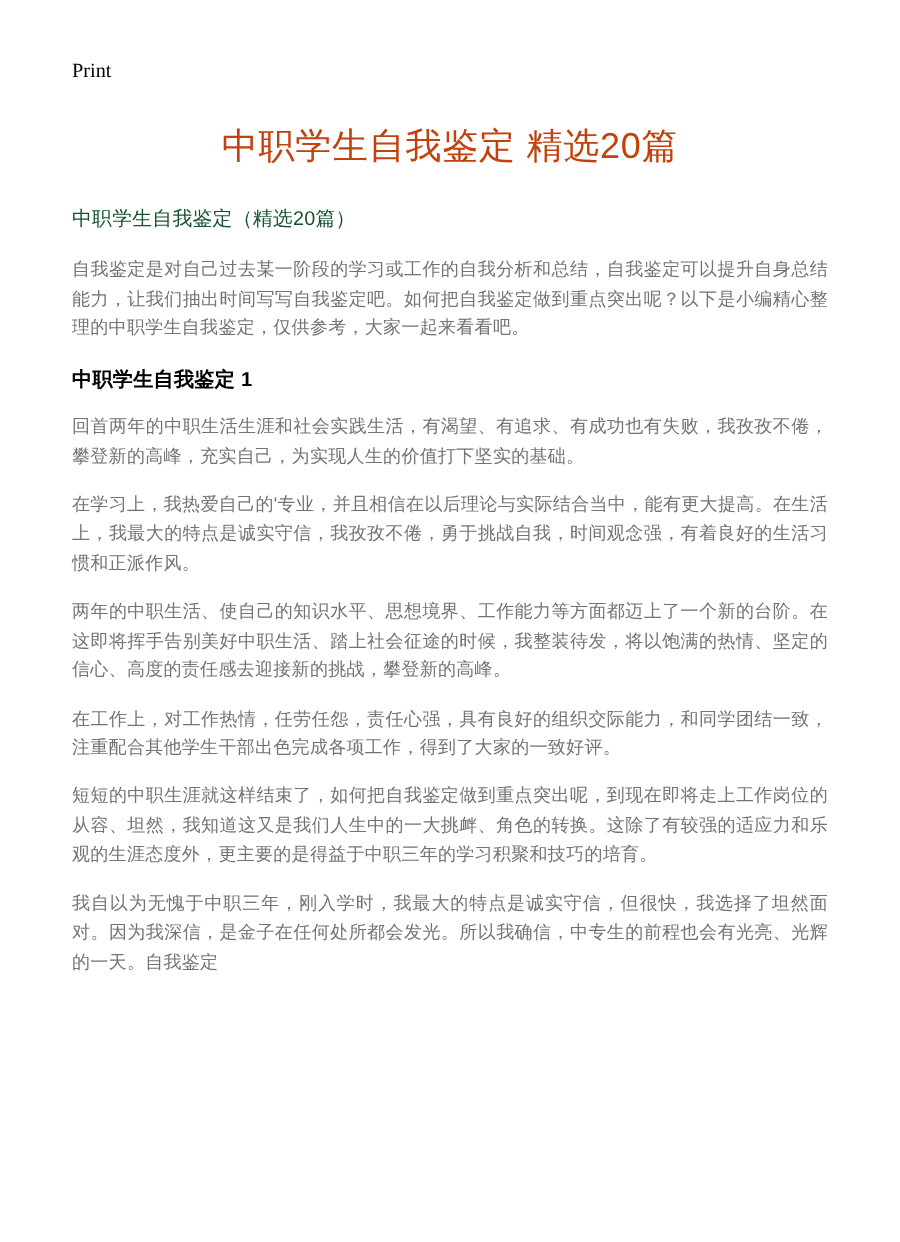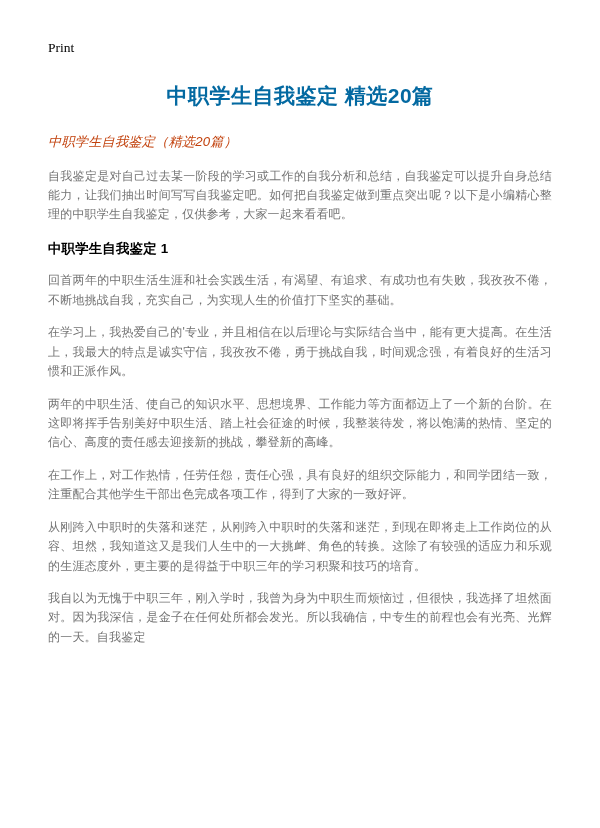--- a/index.html
+++ b/index.html
@@ -27,26 +27,26 @@
     font-size: 13.5px;
     color: #000000;
     text-decoration: none;
     display: inline-block;
     margin: 0 0 0 0;
     line-height: 1.2;
   }
   .doc-title {
     text-align: center;
     font-family: "Liberation Sans", "DejaVu Sans", sans-serif;
-    font-weight: bold;
-    font-size: 21px;
+    font-weight: normal;
+    font-size: 24px;
     letter-spacing: 0.5px;
     margin: 26px 0 0 0;
     line-height: 1.3;
-    color: #0369a1;
+    color: #c2410c;
   }
   .body-area {
     margin-top: 22px;
   }
   p.para {
     font-family: "Liberation Sans", "DejaVu Sans", sans-serif;
     font-size: 12px;
     line-height: 1.62;
     margin: 0 0 13px 0;
     text-align: justify;
@@ -60,41 +60,40 @@
     line-height: 1.6;
     margin: 0 0 12px 0;
     color: #000;
     letter-spacing: 0.2px;
   }
   p.lead {
     font-family: "Liberation Sans", "DejaVu Sans", sans-serif;
     font-size: 13.2px;
     line-height: 1.6;
     margin: 0 0 14px 0;
-    color: #c2410c;
+    color: #14532d;
     letter-spacing: 0.2px;
-    font-style: italic;
   }
 </style>
 </head>
 <body>
 
 <div class="page">
 
   <a href="#" class="print-link">Print</a>
 
   <h1 class="doc-title">中职学生自我鉴定  精选20篇</h1>
 
   <div class="body-area">
     <p class="lead">中职学生自我鉴定（精选20篇）</p>
     <div id="blocks">
         <p class="para">自我鉴定是对自己过去某一阶段的学习或工作的自我分析和总结，自我鉴定可以提升自身总结能力，让我们抽出时间写写自我鉴定吧。如何把自我鉴定做到重点突出呢？以下是小编精心整理的中职学生自我鉴定，仅供参考，大家一起来看看吧。</p>
         <p class="subhead">中职学生自我鉴定 1</p>
-        <p class="para">回首两年的中职生活生涯和社会实践生活，有渴望、有追求、有成功也有失败，我孜孜不倦，不断地挑战自我，充实自己，为实现人生的价值打下坚实的基础。</p>
+        <p class="para">回首两年的中职生活生涯和社会实践生活，有渴望、有追求、有成功也有失败，我孜孜不倦，攀登新的高峰，充实自己，为实现人生的价值打下坚实的基础。</p>
         <p class="para">在学习上，我热爱自己的'专业，并且相信在以后理论与实际结合当中，能有更大提高。在生活上，我最大的特点是诚实守信，我孜孜不倦，勇于挑战自我，时间观念强，有着良好的生活习惯和正派作风。</p>
         <p class="para">两年的中职生活、使自己的知识水平、思想境界、工作能力等方面都迈上了一个新的台阶。在这即将挥手告别美好中职生活、踏上社会征途的时候，我整装待发，将以饱满的热情、坚定的信心、高度的责任感去迎接新的挑战，攀登新的高峰。</p>
         <p class="para">在工作上，对工作热情，任劳任怨，责任心强，具有良好的组织交际能力，和同学团结一致，注重配合其他学生干部出色完成各项工作，得到了大家的一致好评。</p>
-        <p class="para">从刚跨入中职时的失落和迷茫，从刚跨入中职时的失落和迷茫，到现在即将走上工作岗位的从容、坦然，我知道这又是我们人生中的一大挑衅、角色的转换。这除了有较强的适应力和乐观的生涯态度外，更主要的是得益于中职三年的学习积聚和技巧的培育。</p>
-        <p class="para">我自以为无愧于中职三年，刚入学时，我曾为身为中职生而烦恼过，但很快，我选择了坦然面对。因为我深信，是金子在任何处所都会发光。所以我确信，中专生的前程也会有光亮、光辉的一天。自我鉴定</p>
+        <p class="para">短短的中职生涯就这样结束了，如何把自我鉴定做到重点突出呢，到现在即将走上工作岗位的从容、坦然，我知道这又是我们人生中的一大挑衅、角色的转换。这除了有较强的适应力和乐观的生涯态度外，更主要的是得益于中职三年的学习积聚和技巧的培育。</p>
+        <p class="para">我自以为无愧于中职三年，刚入学时，我最大的特点是诚实守信，但很快，我选择了坦然面对。因为我深信，是金子在任何处所都会发光。所以我确信，中专生的前程也会有光亮、光辉的一天。自我鉴定</p>
       </div>
   </div>
 
 </div>
 
 </body></html>

